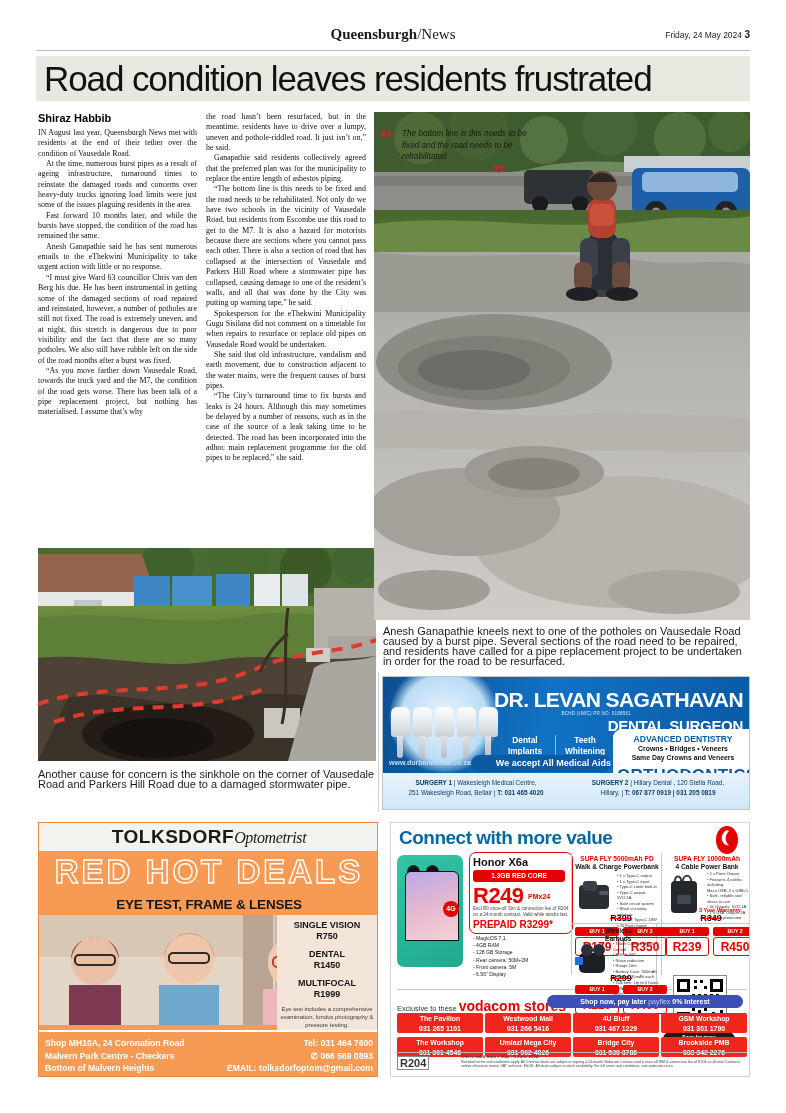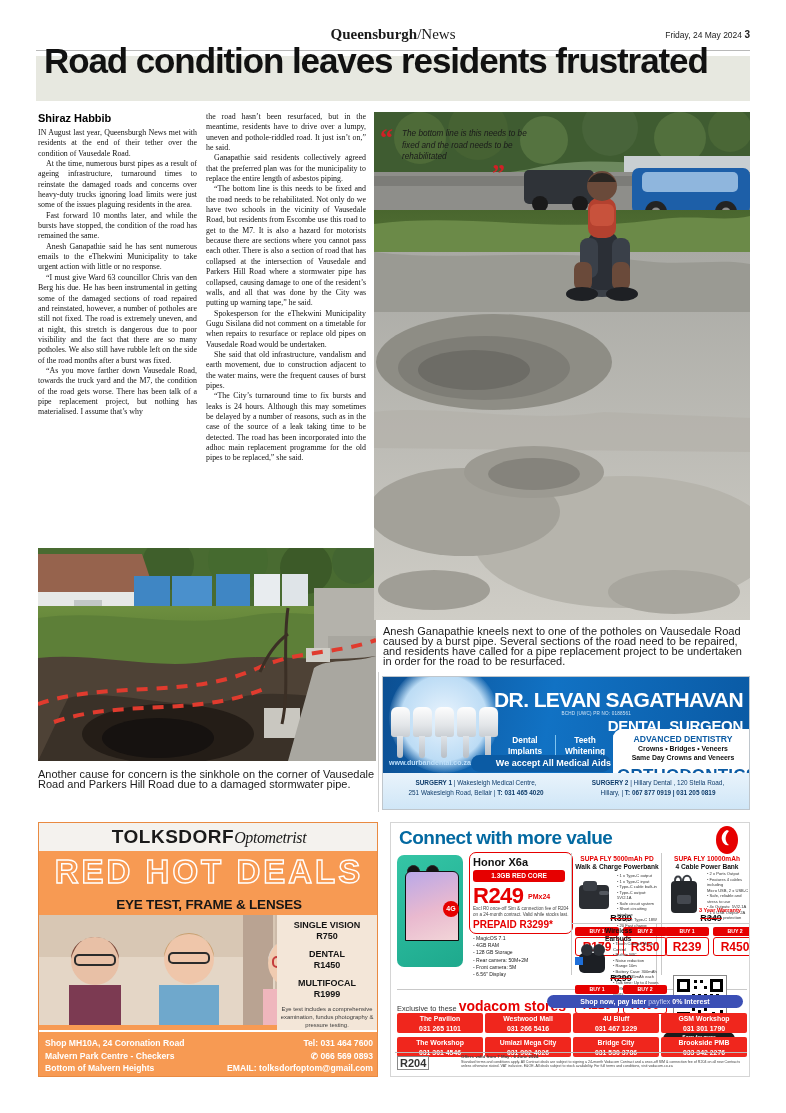--- a/index.html
+++ b/index.html
@@ -33,23 +33,23 @@
     position: absolute; left: 36px; top: 50px; width: 714px; height: 1px;
     background: #b9b9b9;
   }
 
   
   .headline-band {
     position: absolute; left: 36px; top: 56px; width: 714px; height: 45px;
     background: #e7e8e0;
   }
   .headline {
-    position: absolute; left: 44px; top: 39px; width: 700px;
-    font-family: "Liberation Sans", sans-serif;
-    font-weight: bold; font-size: 35px; letter-spacing: -1.1px;
+    position: absolute; left: 44px; top: 57px; width: 700px;
+    font-family: "Liberation Sans", sans-serif;
+    font-weight: normal; font-size: 35px; letter-spacing: -1.1px;
     color: #111; line-height: 44px; white-space: nowrap;
   }
 
   
   .byline {
     position: absolute; left: 38px; top: 112px;
     font-family: "Liberation Sans", sans-serif;
     font-weight: bold; font-size: 11px; color: #000;
   }
   .col { position: absolute; font-size: 7.9px; line-height: 10.35px; color: #111;

